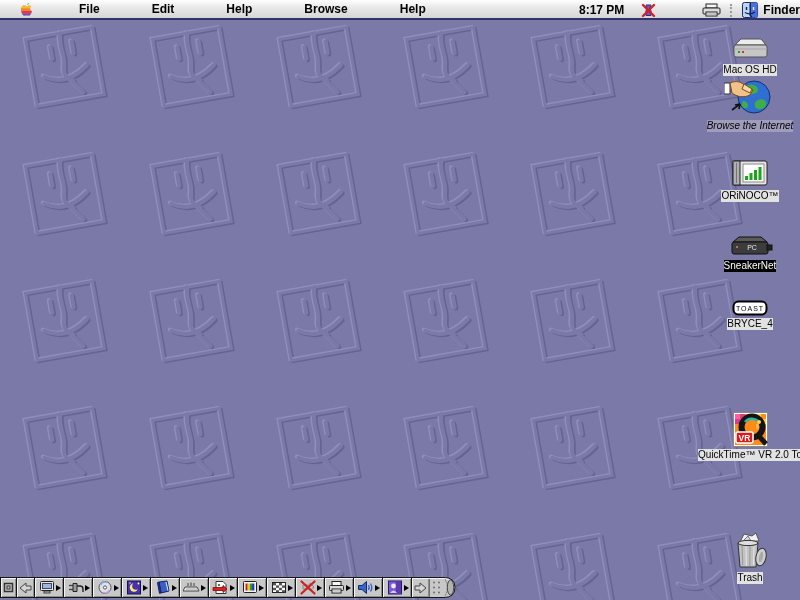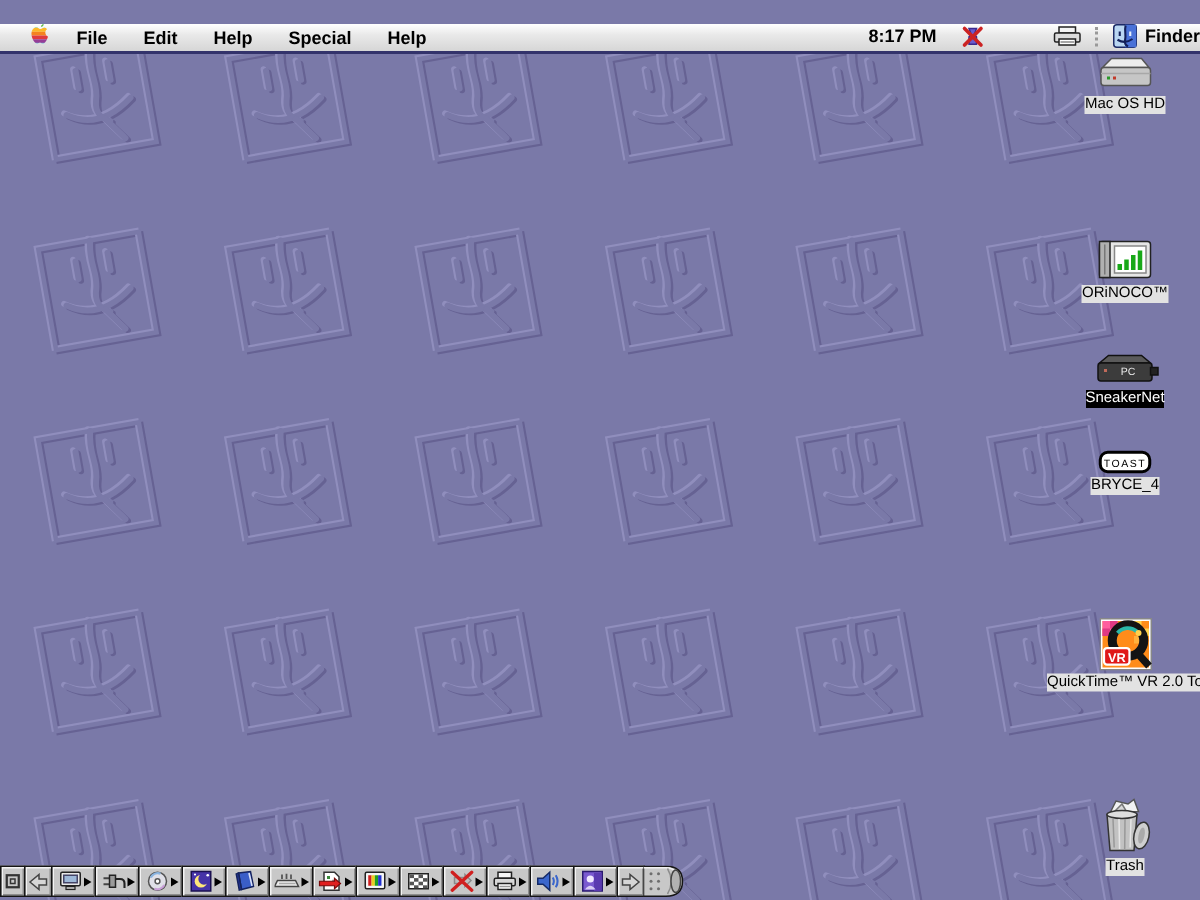--- a/index.html
+++ b/index.html
@@ -1,22 +1,22 @@
 <!DOCTYPE html>
 <html><head>
 <meta charset="utf-8">
 <style>
   html,body{margin:0;padding:0;}
   body{width:800px;height:600px;overflow:hidden;font-family:"Liberation Sans",sans-serif;}
   .screen{position:relative;width:800px;height:600px;background:#7a79a8;overflow:hidden;}
 
   
-  .menubar{position:absolute;top:16px;left:0;width:800px;height:18px;
+  .menubar{position:absolute;top:0;left:0;width:800px;height:18px;
     background:linear-gradient(180deg,#ffffff,#e9e9e9 40%,#d6d6d6);
-    border-bottom:2px solid #33336b;display:flex;align-items:flex-start;z-index:50;}
+    border-bottom:2px solid #33336b;display:flex;align-items:flex-end;z-index:50;gap:28px;}
   .apple{margin-left:20px;margin-right:6px;display:flex;align-items:center;}
   .mitem{font-size:12px;font-weight:bold;color:#000;padding:0 12px;line-height:18px;}
   .mbright{margin-left:auto;display:flex;align-items:center;}
   .clock{font-size:12px;font-weight:bold;color:#000;margin-right:17px;}
   .busyx{display:flex;align-items:center;margin-right:2px;}
   .mbprinter{display:flex;align-items:center;margin-left:44px;}
   .mbdiv{width:3px;height:13px;border-left:2px dotted #999;margin:0 7px 0 9px;}
   .finderico{display:flex;align-items:center;margin-right:5px;}
   .findername{font-size:12px;font-weight:bold;color:#000;margin-right:0;}
 
@@ -67,21 +67,21 @@
           <rect x="0" y="5.2" width="13" height="2.5" fill="#f5821f"></rect>
           <rect x="0" y="7.7" width="13" height="2.5" fill="#e03a3e"></rect>
           <rect x="0" y="10.2" width="13" height="2.4" fill="#963d97"></rect>
           <rect x="0" y="12.6" width="13" height="2.4" fill="#009ddc"></rect>
         </g>
       </svg>
     </div>
     <div class="mitem">File</div>
     <div class="mitem">Edit</div>
     <div class="mitem">Help</div>
-    <div class="mitem">Special</div>
+    <div class="mitem">Browse</div>
     <div class="mitem">Help</div>
 
     <div class="mbright">
       <span class="clock">8:17 PM</span>
       <span class="busyx">
         <svg width="15" height="15" viewBox="0 0 15 15">
           <path d="M5,2 h5 l-1.5,4 1.5,1.5 v5 h-5 v-5 l1.5,-1.5 z" fill="#6a5acd" stroke="#3a2a8d" stroke-width="1"></path>
           <path d="M2,2 L13,13 M13,2 L2,13" stroke="#cc2222" stroke-width="2.4" stroke-linecap="round"></path>
         </svg>
       </span>
@@ -164,20 +164,35 @@
           <polygon points="5,9 11,3 31,3 36,9" fill="#ececec" stroke="#555"></polygon>
           <rect x="4" y="9" width="33" height="12" rx="2" fill="#c6c6c6" stroke="#555"></rect>
           <line x1="4" y1="13" x2="37" y2="13" stroke="#a8a8a8"></line>
           <rect x="8" y="15" width="2" height="2" fill="#2a9a2a"></rect>
           <rect x="12" y="15" width="2" height="2" fill="#c23a2a"></rect>
         </svg>
       </div>
       <div class="ilabel">Mac OS HD</div>
     </div>
 
+    <div class="dicon" style="top:54px">
+      <div class="art">
+        <svg width="52" height="44" viewBox="0 0 52 44">
+          <circle cx="30" cy="23" r="16" fill="#2f6fd2" stroke="#12306e"></circle>
+          <path d="M22,12 q6,-3 10,0 q4,4 0,7 q-6,3 -9,-1 q-3,-4 -1,-6 z" fill="#3fae49"></path>
+          <path d="M34,26 q6,-2 8,2 q1,5 -4,7 q-6,1 -7,-3 q-1,-4 3,-6 z" fill="#3fae49"></path>
+          <path d="M19,27 q4,0 5,4 q0,4 -4,3 q-4,-2 -1,-7 z" fill="#3fae49"></path>
+          <rect x="0" y="9" width="6" height="11" fill="#ffffff" stroke="#333"></rect>
+          <path d="M6,9 c7,-3 11,-1 16,3 l7,4 -3,5 c-6,3 -13,2 -18,-2 z" fill="#f0c188" stroke="#7a4a1a"></path>
+          <path d="M20,10 l8,5 -2,4 -8,-4 z" fill="#f7d6a8" stroke="#7a4a1a"></path>
+          <path d="M8,36 l8,-6 M16,30 l-5,1 M16,30 l-1,5" fill="none" stroke="#111" stroke-width="1.6"></path>
+        </svg>
+      </div>
+      <div class="ilabel alias">Browse the Internet</div>
+    </div>
 
     <div class="dicon" style="top:138px">
       <div class="art">
         <svg width="40" height="30" viewBox="0 0 40 30">
           <rect x="3" y="3" width="34" height="24" rx="2" fill="#e6e6e6" stroke="#222"></rect>
           <rect x="3" y="3" width="7" height="24" fill="#b0b0b0" stroke="#222"></rect>
           <line x1="6.5" y1="5" x2="6.5" y2="25" stroke="#777"></line>
           <rect x="13" y="6" width="21" height="18" fill="#ffffff" stroke="#888"></rect>
           <rect x="15" y="18" width="3" height="4" fill="#18a818"></rect>
           <rect x="19.5" y="15" width="3" height="7" fill="#18a818"></rect>

